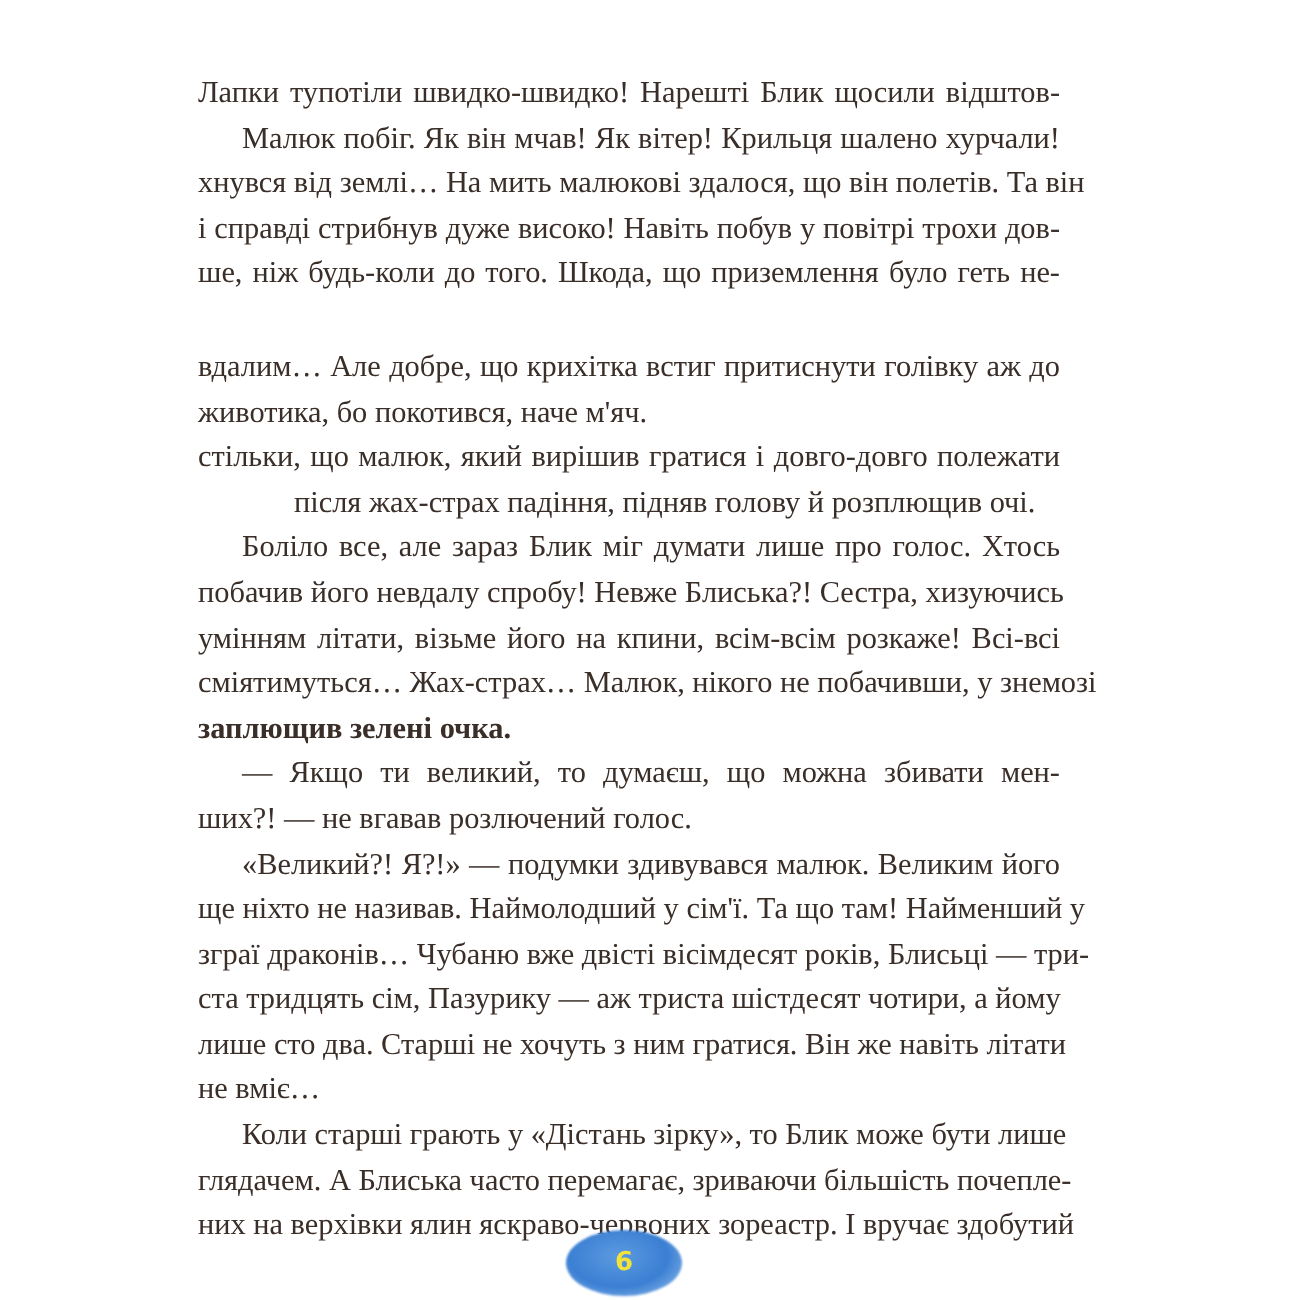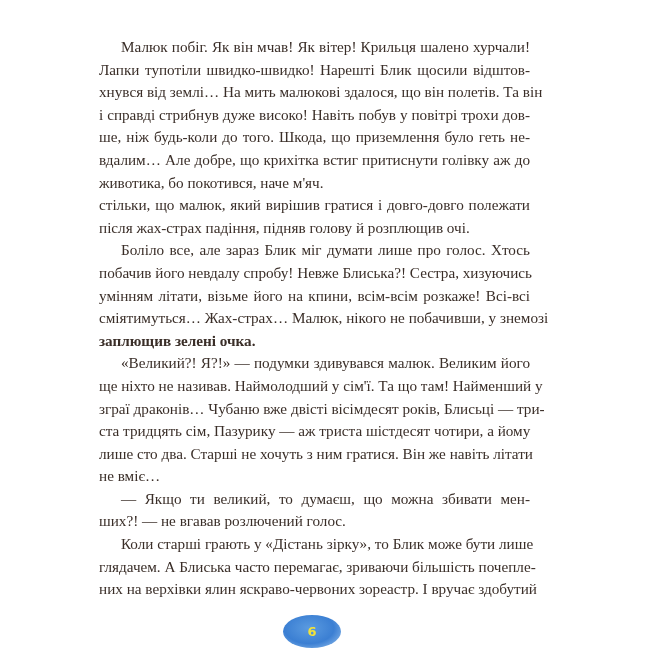--- a/index.html
+++ b/index.html
@@ -71,50 +71,50 @@
     font-weight: bold;
     font-size: 13px;
     color: #f2e23a;
   }
 </style>
 </head>
 <body>
 
 <div class="page" id="page-body">
     <p class="indent">
+      <span class="line" style="text-indent: 0px;">Лапки тупотіли швидко-швидко! Нарешті Блик щосили відштов-</span>
       <span class="line" style="text-indent: 22px;">Малюк побіг. Як він мчав! Як вітер! Крильця шалено хурчали!</span>
-      <span class="line" style="text-indent: 0px;">Лапки тупотіли швидко-швидко! Нарешті Блик щосили відштов-</span>
       <span class="line" style="text-indent: 0px;">хнувся від землі… На мить малюкові здалося, що він полетів. Та він</span>
       <span class="line" style="text-indent: 0px;">і справді стрибнув дуже високо! Навіть побув у повітрі трохи дов-</span>
       <span class="line" style="text-indent: 0px;">ше, ніж будь-коли до того. Шкода, що приземлення було геть не-</span>
-      <span class="line" style="text-indent: 0px;">вдалим… Але добре, що крихітка встиг притиснути голівку аж до</span>
+      <span class="line" style="text-indent: 0px; margin-top: 24px;">вдалим… Але добре, що крихітка встиг притиснути голівку аж до</span>
       <span class="line last" style="text-indent: 0px;">животика, бо покотився, наче м'яч.</span>
     </p>
     <p class="indent">
       <span class="line" style="text-indent: 0px;">стільки, що малюк, який вирішив гратися і довго-довго полежати</span>
-      <span class="line last" style="text-indent: 0px;">після жах-страх падіння, підняв голову й розплющив очі.</span>
+      <span class="line last" style="text-indent: 0px; margin-left: 48px;">після жах-страх падіння, підняв голову й розплющив очі.</span>
     </p>
     <p class="indent">
       <span class="line" style="text-indent: 22px;">Боліло все, але зараз Блик міг думати лише про голос. Хтось</span>
       <span class="line" style="text-indent: 0px;">побачив його невдалу спробу! Невже Блиська?! Сестра, хизуючись</span>
       <span class="line" style="text-indent: 0px;">умінням літати, візьме його на кпини, всім-всім розкаже! Всі-всі</span>
       <span class="line" style="text-indent: 0px;">сміятимуться… Жах-страх… Малюк, нікого не побачивши, у знемозі</span>
       <span class="line last" style="text-indent: 0px; font-weight: bold;">заплющив зелені очка.</span>
     </p>
     <p class="indent">
+      <span class="line" style="text-indent: 22px;">— Якщо ти великий, то думаєш, що можна збивати мен-</span>
+      <span class="line last" style="text-indent: 0px;">ших?! — не вгавав розлючений голос.</span>
+    </p>
+    <p class="indent">
       <span class="line" style="text-indent: 22px;">«Великий?! Я?!» — подумки здивувався малюк. Великим його</span>
       <span class="line" style="text-indent: 0px;">ще ніхто не називав. Наймолодший у сім'ї. Та що там! Найменший у</span>
       <span class="line" style="text-indent: 0px;">зграї драконів… Чубаню вже двісті вісімдесят років, Блисьці — три-</span>
       <span class="line" style="text-indent: 0px;">ста тридцять сім, Пазурику — аж триста шістдесят чотири, а йому</span>
       <span class="line" style="text-indent: 0px;">лише сто два. Старші не хочуть з ним гратися. Він же навіть літати</span>
       <span class="line last" style="text-indent: 0px;">не вміє…</span>
-    </p>
-    <p class="indent">
-      <span class="line" style="text-indent: 22px;">— Якщо ти великий, то думаєш, що можна збивати мен-</span>
-      <span class="line last" style="text-indent: 0px;">ших?! — не вгавав розлючений голос.</span>
     </p>
     <p class="indent">
       <span class="line" style="text-indent: 22px;">Коли старші грають у «Дістань зірку», то Блик може бути лише</span>
       <span class="line" style="text-indent: 0px;">глядачем. А Блиська часто перемагає, зриваючи більшість почепле-</span>
       <span class="line" style="text-indent: 0px;">них на верхівки ялин яскраво-червоних зореастр. І вручає здобутий</span>
     </p>
   </div>
 
 <div class="pagenum-wrap">
   <div class="pagenum-oval"></div>

